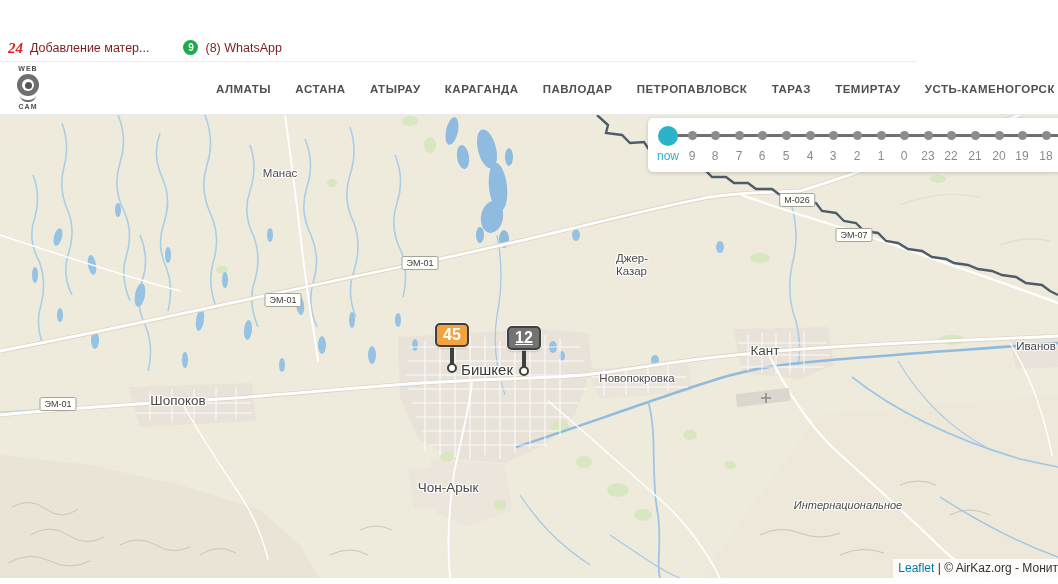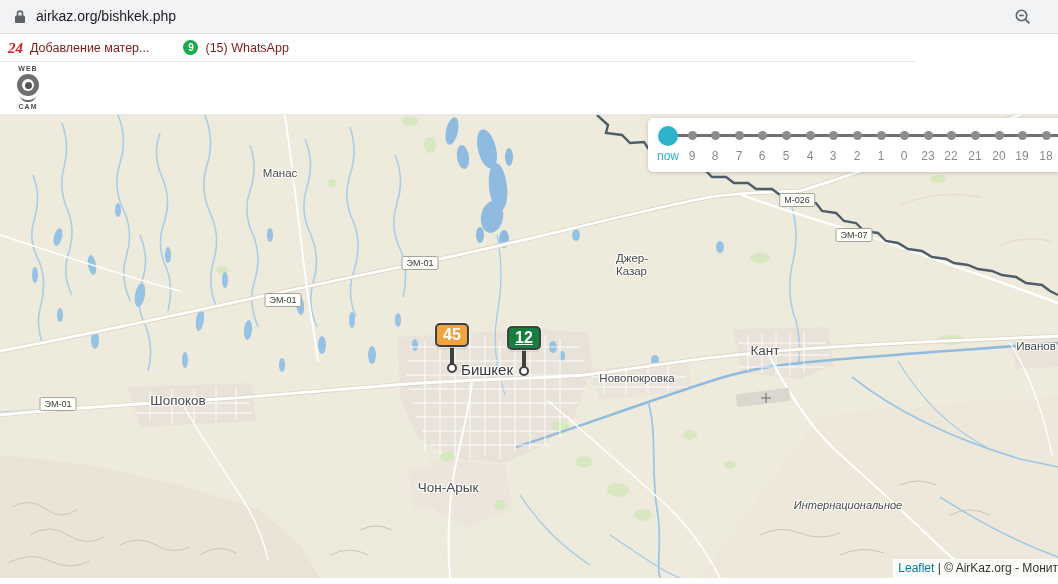--- a/index.html
+++ b/index.html
@@ -58,21 +58,21 @@
   
   .station{position:absolute;}
   .pin-dot{position:absolute;left:-5px;top:-5px;width:10px;height:10px;box-sizing:border-box;
            border:2.5px solid #3F4040;background:#fff;border-radius:50%;}
   .pin-stem{position:absolute;left:-2px;top:-21px;width:4px;height:17px;background:#3F4040;}
   .badge{position:absolute;left:50%;top:-45px;transform:translateX(-50%);min-width:34px;height:24px;
          box-sizing:border-box;border:2px solid #3F4040;border-radius:5px;color:#fff;
          font-weight:bold;font-size:16px;line-height:20px;text-align:center;padding:0 3px;
          box-shadow:0 0 0 1px rgba(255,255,255,.7),0 1px 2px rgba(0,0,0,.35);cursor:pointer;}
   .badge.orange{background:#F2A23E;}
-  .badge.green{background:#15803d;text-decoration:underline;}
+  .badge.green{background:#737373;text-decoration:underline;}
 
   
   .slider{position:absolute;left:648px;top:3px;width:412px;height:54px;background:#fff;
           border-radius:5px 0 0 5px;box-shadow:0 1px 4px rgba(0,0,0,.18);}
   .slider .line{position:absolute;left:18px;right:0;top:16px;height:3px;background:#707070;}
   .tick{position:absolute;top:6px;width:30px;text-align:center;cursor:pointer;}
   .dotbox{height:23px;display:flex;align-items:center;justify-content:center;}
   .tick .dot{width:9px;height:9px;border-radius:50%;background:#8C8C8C;}
   .tick.active .dot{width:20px;height:20px;background:#2BB3C9;}
   .tick b{display:block;margin-top:2px;font-size:12px;font-weight:normal;color:#8A8A8A;}
@@ -81,58 +81,53 @@
   
   .attribution{position:absolute;right:-5px;bottom:0;background:rgba(255,255,255,.8);
                font-size:12px;color:#333;padding:2px 5px 3px;white-space:nowrap;}
   .attribution a{color:#0078A8;text-decoration:none;cursor:pointer;}
 </style>
 </head>
 <body>
 
 <div class="screen">
 
-  <div class="addr-bar">
-    <span class="lock">
-      <svg width="12" height="15" viewBox="0 0 12 15">
-        <path d="M3.5 7V4.6a2.5 2.5 0 0 1 5 0V7" stroke="#5F6368" stroke-width="1.6" fill="none"></path>
-        <rect x="1" y="6.5" width="10" height="7.5" rx="1.5" fill="#5F6368"></rect>
-      </svg>
-    </span>
-    <span class="url">airkaz.org/bishkek.php</span>
-    <span class="zoomout">
-      <svg width="18" height="18" viewBox="0 0 18 18">
-        <circle cx="7.5" cy="7.5" r="5.2" stroke="#5F6368" stroke-width="1.6" fill="none"></circle>
-        <line x1="5.2" y1="7.5" x2="9.8" y2="7.5" stroke="#5F6368" stroke-width="1.6"></line>
-        <line x1="11.6" y1="11.6" x2="15.4" y2="15.4" stroke="#5F6368" stroke-width="1.8"></line>
-      </svg>
-    </span>
-  </div>
 
   <div class="bookmarks">
     <div class="bm">
       <span class="fav24">24</span>
       <span class="bm-label">Добавление матер...</span>
     </div>
     <div class="bm">
       <span class="favwa">9</span>
-      <span class="bm-label">(15) WhatsApp</span>
+      <span class="bm-label">(8) WhatsApp</span>
     </div>
   </div>
 
   <div class="site-header">
     <div class="logo">
       <span class="word">WEB</span>
       <div class="cam-outer">
         <div class="cam-mid">
             <div class="cam-core"></div>
           </div>
       </div>
       <div class="cam-arc"></div>
       <span class="word">CAM</span>
+    </div>
+    <div class="city-nav">
+      <a class="nav-item">АЛМАТЫ</a>
+      <a class="nav-item">АСТАНА</a>
+      <a class="nav-item">АТЫРАУ</a>
+      <a class="nav-item">КАРАГАНДА</a>
+      <a class="nav-item">ПАВЛОДАР</a>
+      <a class="nav-item">ПЕТРОПАВЛОВСК</a>
+      <a class="nav-item">ТАРАЗ</a>
+      <a class="nav-item">ТЕМИРТАУ</a>
+      <a class="nav-item">УСТЬ-КАМЕНОГОРСК</a>
     </div>
   </div>
 
   <div class="map">
     <svg width="1058" height="463" viewBox="0 0 1058 463">
       <rect width="1058" height="463" fill="#EFEBDC"></rect>
 
       <path d="M0,340 L90,350 L180,370 L260,395 L300,430 L320,463 L0,463 Z" fill="#E8E3D4" opacity=".85"></path>
       <path d="M820,300 L1058,280 L1058,463 L700,463 L760,380 Z" fill="#ECE7D7" opacity=".7"></path>
 

